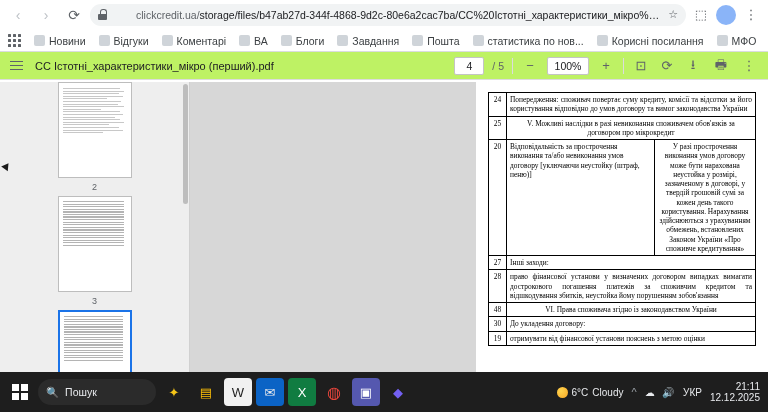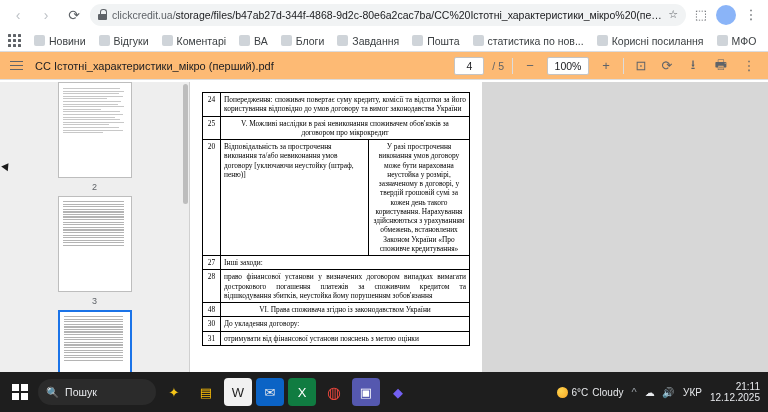--- a/index.html
+++ b/index.html
@@ -35,21 +35,21 @@
     background:#5f6368; border-radius:1px;
   }
   .lock:after{
     content:""; position:absolute; left:2px; top:0; width:5px; height:6px;
     border:1.5px solid #5f6368; border-bottom:none; border-radius:3px 3px 0 0;
   }
   .url {
     font-size:10.5px; color:#202124; white-space:nowrap; overflow:hidden;
     text-overflow:ellipsis; flex:1 1 auto;
   }
-  .url .host { color:#5f6368; }
+  .url .host { color:#5f6368;margin-left:24px; }
   .omni-ico { font-size:11px; color:#5f6368; flex:0 0 auto; }
   .chrome-icon { width:22px; height:22px; display:flex; align-items:center; justify-content:center; color:#5f6368; font-size:13px; flex:0 0 auto; }
   .avatar {
     width:20px; height:20px; border-radius:50%; background:#8ab4f8;
     display:flex; align-items:center; justify-content:center;
     color:#fff; font-size:10px; flex:0 0 auto;
   }
 
   
   .bookmarks {
@@ -59,21 +59,21 @@
   }
   .bm { display:flex; align-items:center; gap:4px; white-space:nowrap; }
   .bm-ico {
     width:11px; height:11px; border-radius:2px; background:#cfd4d9; flex:0 0 auto;
   }
   .apps-grid { display:grid; grid-template-columns:repeat(3,3px); grid-gap:2px; }
   .apps-grid i { width:3px; height:3px; background:#5f6368; display:block; border-radius:0.5px; }
 
   
   .pdf-toolbar {
-    height:28px; background:#fdba74; border-bottom:1px solid #dcdcdc;
+    height:28px; background:#bef264; border-bottom:1px solid #dcdcdc;
     display:flex; align-items:center; padding:0 10px; gap:8px; font-size:11px; color:#3c4043;
   }
   .ham { display:flex; flex-direction:column; gap:2.5px; width:13px; }
   .ham i { display:block; height:1.5px; background:#5f6368; width:100%; }
   .pdf-title { font-size:11px; color:#202124; margin-left:4px; white-space:nowrap; }
   .toolbar-spacer { flex:1 1 auto; }
   .page-box {
     width:30px; height:18px; border:1px solid #c4c4c4; background:#fff;
     border-radius:2px; font-size:10.5px; display:flex; align-items:center;
     justify-content:center; color:#202124;
@@ -117,21 +117,21 @@
   .thumb-scroll {
     position:absolute; right:1px; top:2px; width:5px; height:120px;
     background:#bdbdbd; border-radius:3px;
   }
   .cursor {
     position:absolute; left:3px; top:80px; width:0; height:0;
     border-left:7px solid #1b1b1b; border-top:4px solid transparent;
     border-bottom:4px solid transparent; transform:rotate(-55deg);
   }
 
-  .doc-area { flex:1 1 auto; position:relative; overflow:hidden; display:flex; justify-content:flex-start; }
+  .doc-area { flex:1 1 auto; position:relative; overflow:hidden; display:flex; justify-content:flex-end; }
   .page {
     width:292px; background:#ffffff; margin-top:0px; position:relative;
     padding:10px 12px 0 12px;
   }
 
   
   table.doc {
     border-collapse:collapse; width:100%;
     font-family:"Liberation Serif", serif; font-size:7.4px; color:#000;
   }
@@ -380,21 +380,21 @@
           </tr>
           <tr>
             <td class="num">48</td>
             <td class="ctr" colspan="2">VI. Права споживача згідно із законодавством України</td>
           </tr>
           <tr>
             <td class="num">30</td>
             <td colspan="2">До укладення договору:</td>
           </tr>
           <tr>
-            <td class="num">31</td>
+            <td class="num">19</td>
             <td colspan="2">отримувати від фінансової установи пояснень з метою оцінки</td>
           </tr>
         </tbody>
           </table>
       </div>
     </div>
   </div>
 
   <div class="taskbar">
     <div class="start">

